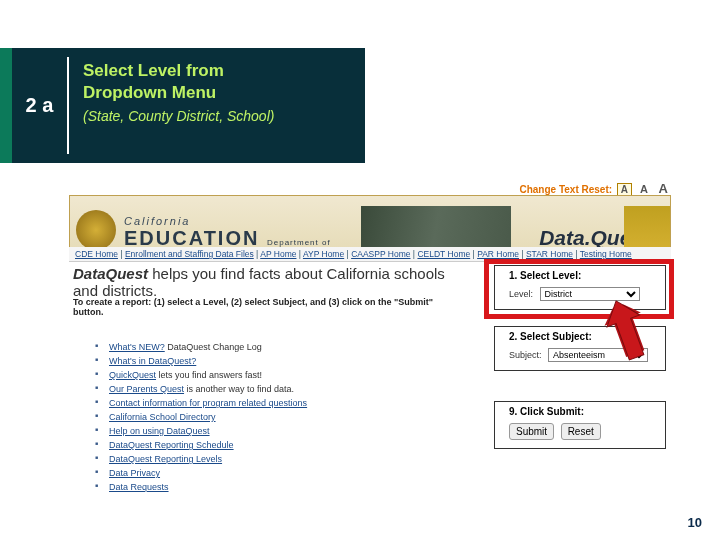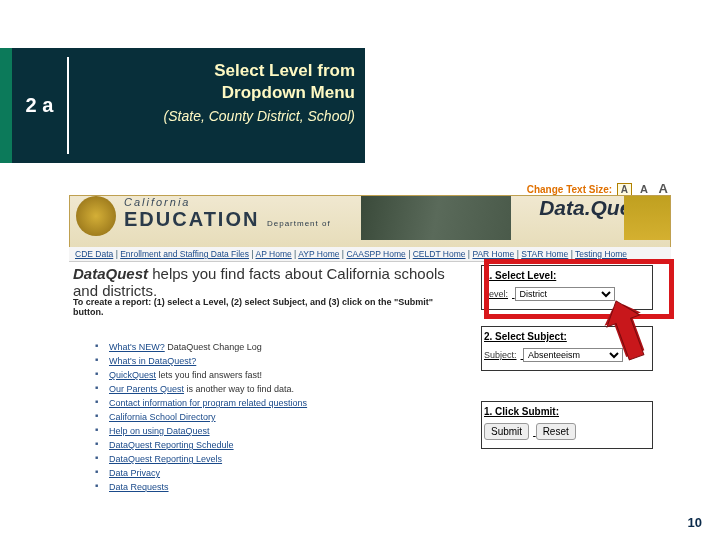--- a/index.html
+++ b/index.html
@@ -3,33 +3,33 @@
 <meta charset="utf-8">
 <style>
   * { box-sizing: border-box; margin: 0; padding: 0; }
   body { width: 720px; height: 540px; background: #fff; font-family: Arial, sans-serif; position: relative; overflow: hidden; }
 
   
   .title-block { position: absolute; top: 48px; left: 0; width: 365px; height: 115px; background: #082f3a; display: flex; }
   .left-stripe { width: 12px; height: 100%; background: #0c7a5a; }
   .step-num { width: 55px; display: flex; align-items: center; justify-content: center; color: #fff; font-weight: bold; font-size: 20px; }
   .step-divider { width: 2px; height: 85%; background: #fff; align-self: center; }
-  .step-text { flex: 1; padding: 12px 10px 6px 14px; color: #fef9c3; text-align: right; }
+  .step-text { flex: 1; padding: 12px 10px 6px 14px; color: #bef264; }
   .step-title { font-weight: bold; font-size: 17px; line-height: 1.3; }
   .step-sub { font-style: italic; font-size: 14px; margin-top: 4px; }
 
   
   .frame { position: absolute; top: 181px; left: 69px; width: 602px; height: 330px; background: #fff; }
 
   .textsize { position: absolute; top: 0; right: 0; font-size: 10px; color: #e07000; font-weight: bold; }
   .textsize .box { display: inline-block; border: 1px solid #b08000; padding: 0 3px; margin-left: 2px; background: #fffbe0; color: #555; }
   .textsize .a2 { font-size: 11px; border: none; background: none; }
   .textsize .a3 { font-size: 13px; border: none; background: none; }
 
-  .banner { position: absolute; top: 14px; left: 0; right: 0; height: 56px; border: 1px solid #bfa050; background: linear-gradient(#f0e8d0,#e6dcb8); display: flex; align-items: flex-start; overflow: hidden; }
+  .banner { position: absolute; top: 14px; left: 0; right: 0; height: 56px; border: 1px solid #bfa050; background: linear-gradient(#f0e8d0,#e6dcb8); display: flex; align-items: flex-end; overflow: hidden; }
   .seal { width: 40px; height: 40px; border-radius: 50%; background: radial-gradient(circle,#d4af37,#8b6914); margin-left: 6px; flex-shrink: 0; }
   .edu-text { margin-left: 8px; }
   .edu-state { font-size: 11px; color: #3a4a5a; font-style: italic; letter-spacing: 2px; }
   .edu-word { font-size: 20px; font-weight: bold; color: #2a3a4a; letter-spacing: 2px; }
   .edu-word .dept { font-size: 8px; font-weight: normal; letter-spacing: 1px; }
   .banner-photo { margin-left: 30px; width: 150px; height: 44px; background: linear-gradient(100deg,#3a4a3a,#5a6a5a,#4a5a4a); }
   .dq { margin-left: auto; margin-right: 24px; font-style: italic; font-size: 21px; font-weight: bold; color: #243040; padding-left: 16px; }
   .banner-right { width: 46px; height: 44px; background: linear-gradient(#c0a020,#d4b030); margin-left: -50px; }
 
   .breadcrumb { position: absolute; top: 66px; left: 0; right: 0; font-size: 8.5px; background: #f5f5f5; padding: 2px 6px; border-bottom: 1px solid #ccc; color: #356; }
@@ -38,21 +38,21 @@
   .intro { position: absolute; top: 84px; left: 4px; width: 380px; font-size: 15px; color: #333; }
   .intro b i, .intro b { font-weight: bold; }
   .instr { position: absolute; top: 116px; left: 4px; width: 390px; font-size: 9px; color: #222; font-weight: bold; }
 
   .bullets { position: absolute; top: 146px; left: 30px; width: 395px; font-size: 9px; color: #1a4a8a; margin-top: 13px; }
   .bullets li { list-style: none; padding: 2px 0 2px 10px; position: relative; }
   .bullets li::before { content: "■"; position: absolute; left: -4px; top: 2px; color: #3a5a8a; font-size: 5px; }
   .bullets a { color: #1a4a8a; text-decoration: underline; }
   .bullets .tail { color: #333; text-decoration: none; }
 
-  .panel { position: absolute; right: 18px; width: 172px; border: 1px solid #333; padding: 4px 2px 8px; font-size: 9px; background: #fff; text-decoration: underline; }
+  .panel { position: absolute; right: 5px; width: 172px; border: 1px solid #333; padding: 4px 14px 8px; font-size: 9px; background: #fff; }
   .panel .hdr { font-weight: bold; font-size: 10px; margin-bottom: 6px; }
   .panel label { font-size: 9px; color: #333; margin-right: 4px; }
   .panel select { font-size: 9px; width: 100px; border: 1px solid #888; background: #fff; }
   .panel button { font-size: 10px; padding: 2px 6px; margin-right: 4px; background: #eee; border: 1px solid #999; border-radius: 3px; }
 
   .p1 { top: 84px; }
   .p2 { top: 145px; }
   .p3 { top: 220px; }
 
   .redbox { position: absolute; top: 78px; left: 415px; width: 190px; height: 60px; border: 5px solid #d8171b; pointer-events: none; }
@@ -74,42 +74,42 @@
       <span>Select Level from</span><br>
       <span>Dropdown Menu</span>
     </div>
     <div class="step-sub">(State, County District, School)</div>
   </div>
 </div>
 
 <div class="frame">
 
   <div class="textsize">
-    <span>Change Text Size:</span>
+    <span>Change Text Reset:</span>
     <span class="box">A</span>
     <span class="box a2">A</span>
     <span class="box a3">A</span>
   </div>
 
   <div class="banner">
     <div class="seal"></div>
     <div class="edu-text">
       <div class="edu-state">California</div>
       <div class="edu-word">
         <span>EDUCATION</span>
         <span class="dept">Department of</span>
       </div>
     </div>
     <div class="banner-photo"></div>
     <div class="dq">Data.Quest</div>
     <div class="banner-right"></div>
   </div>
 
   <div class="breadcrumb">
-    <a>CDE Data</a><span> | </span>
+    <a>CDE Home</a><span> | </span>
     <a>Enrollment and Staffing Data Files</a><span> | </span>
     <a>AP Home</a><span> | </span>
     <a>AYP Home</a><span> | </span>
     <a>CAASPP Home</a><span> | </span>
     <a>CELDT Home</a><span> | </span>
     <a>PAR Home</a><span> | </span>
     <a>STAR Home</a><span> | </span>
     <a>Testing Home</a>
   </div>
 
@@ -139,21 +139,21 @@
     <select><option>District</option></select>
   </div>
 
   <div class="panel p2">
     <div class="hdr">2. Select Subject:</div>
     <label>Subject:</label>
     <select><option>Absenteeism</option></select>
   </div>
 
   <div class="panel p3">
-    <div class="hdr">1. Click Submit:</div>
+    <div class="hdr">9. Click Submit:</div>
     <button>Submit</button>
     <button>Reset</button>
   </div>
 
   <div class="redbox"></div>
 
   <div class="arrow">
     <svg viewBox="0 0 60 72">
       <polygon points="22,0 38,0 30,-2" fill="none"></polygon>
       <polygon points="24,6 10,20 20,20 20,58 40,58 40,20 50,20 36,6" fill="#b01217" transform="rotate(-20 30 30)"></polygon>

